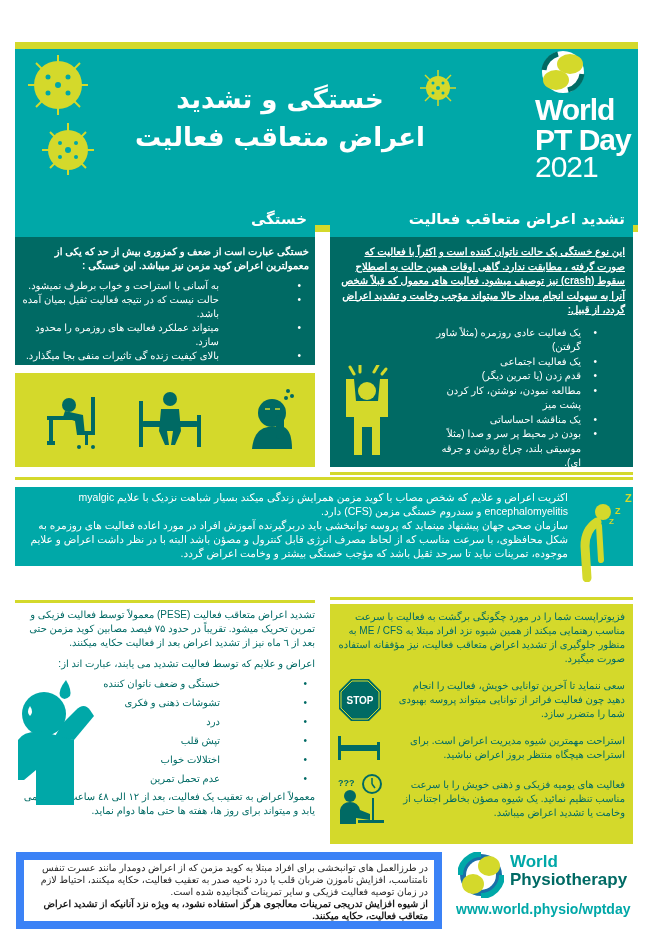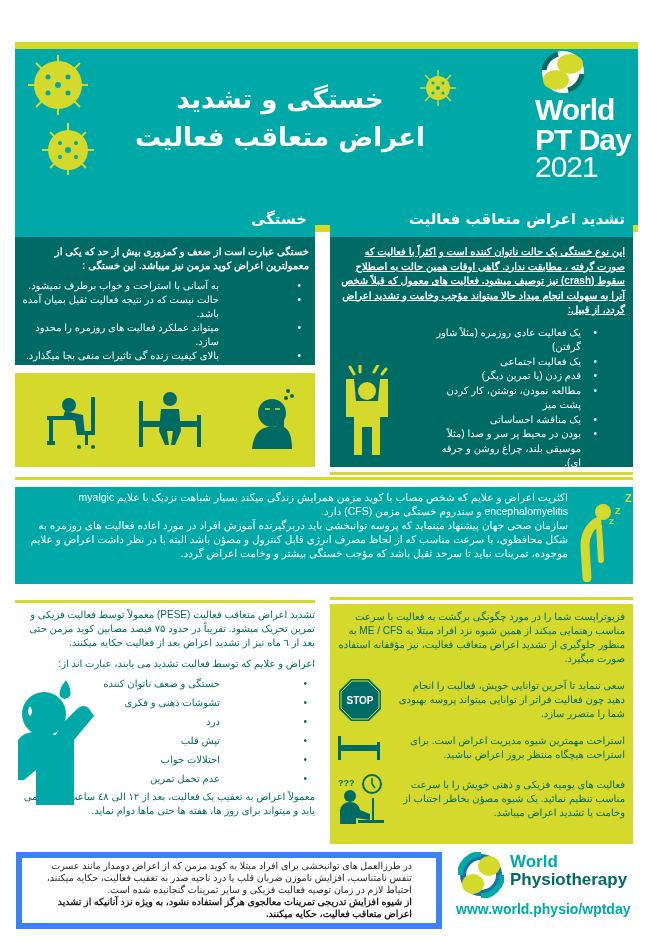--- a/index.html
+++ b/index.html
@@ -28,32 +28,32 @@
 
   .right-head { left: 330px; top: 201px; width: 303px; height: 36px; font-size: 15px; line-height: 36px; }
   .right-body { left: 330px; top: 237px; width: 303px; height: 230px; padding: 8px 8px; font-size: 10px; line-height: 14.5px; }
   .right-body p { font-weight: bold; margin-bottom: 8px; text-decoration: underline; }
   .right-body .bullets li { padding-right: 24px; }
 
   .icons-panel { left: 15px; top: 373px; width: 300px; height: 94px; background: #d4d92b; }
 
   .divider-yellow { height: 3px; background: #d4d92b; }
 
-  .mid-panel { left: 15px; top: 487px; width: 618px; height: 97px; background: #00a8a8; color: #fff; padding: 3px 65px 3px 10px; font-size: 10.5px; line-height: 14px; }
+  .mid-panel { left: 15px; top: 487px; width: 618px; height: 79px; background: #00a8a8; color: #fff; padding: 3px 65px 3px 10px; font-size: 10.5px; line-height: 14px; }
 
   .bl-text { left: 15px; top: 608px; width: 300px; color: #006a64; font-size: 10px; line-height: 14px; }
   .bl-text p { margin-bottom: 7px; }
   .bl-bullets li { padding-right: 95px; line-height: 19px; }
 
   .br-panel { left: 330px; top: 604px; width: 303px; height: 240px; background: #d4d92b; color: #006a64; padding: 6px 8px; font-size: 10px; line-height: 14px; }
   .br-item { display: flex; flex-direction: row-reverse; align-items: center; margin-top: 12px; }
   .br-item .ico { width: 55px; flex-shrink: 0; display: flex; justify-content: flex-start; }
   .br-item .t { flex: 1; direction: rtl; text-align: right; }
 
-  .note-box { left: 16px; top: 852px; width: 426px; height: 77px; border: 6px solid #3b82f6; padding: 2px 24px; font-size: 9.5px; line-height: 12px; color: #1a1a1a; }
+  .note-box { left: 16px; top: 852px; width: 426px; height: 77px; border: 8px solid #3b82f6; padding: 2px 6px; font-size: 9.5px; line-height: 12px; color: #1a1a1a; }
   .note-box b { font-weight: bold; }
 
   .wp-text { left: 510px; top: 853px; color: #00a8a8; font-family: "Liberation Sans", sans-serif; font-weight: bold; font-size: 17px; line-height: 18px; }
   .wp-text .l2 { color: #006a64; }
   .wp-url { left: 456px; top: 901px; color: #00a8a8; font-family: "Liberation Sans", sans-serif; font-weight: bold; font-size: 14px; }
 </style>
 </head>
 <body>
 
 <div class="abs header-bar"></div>

